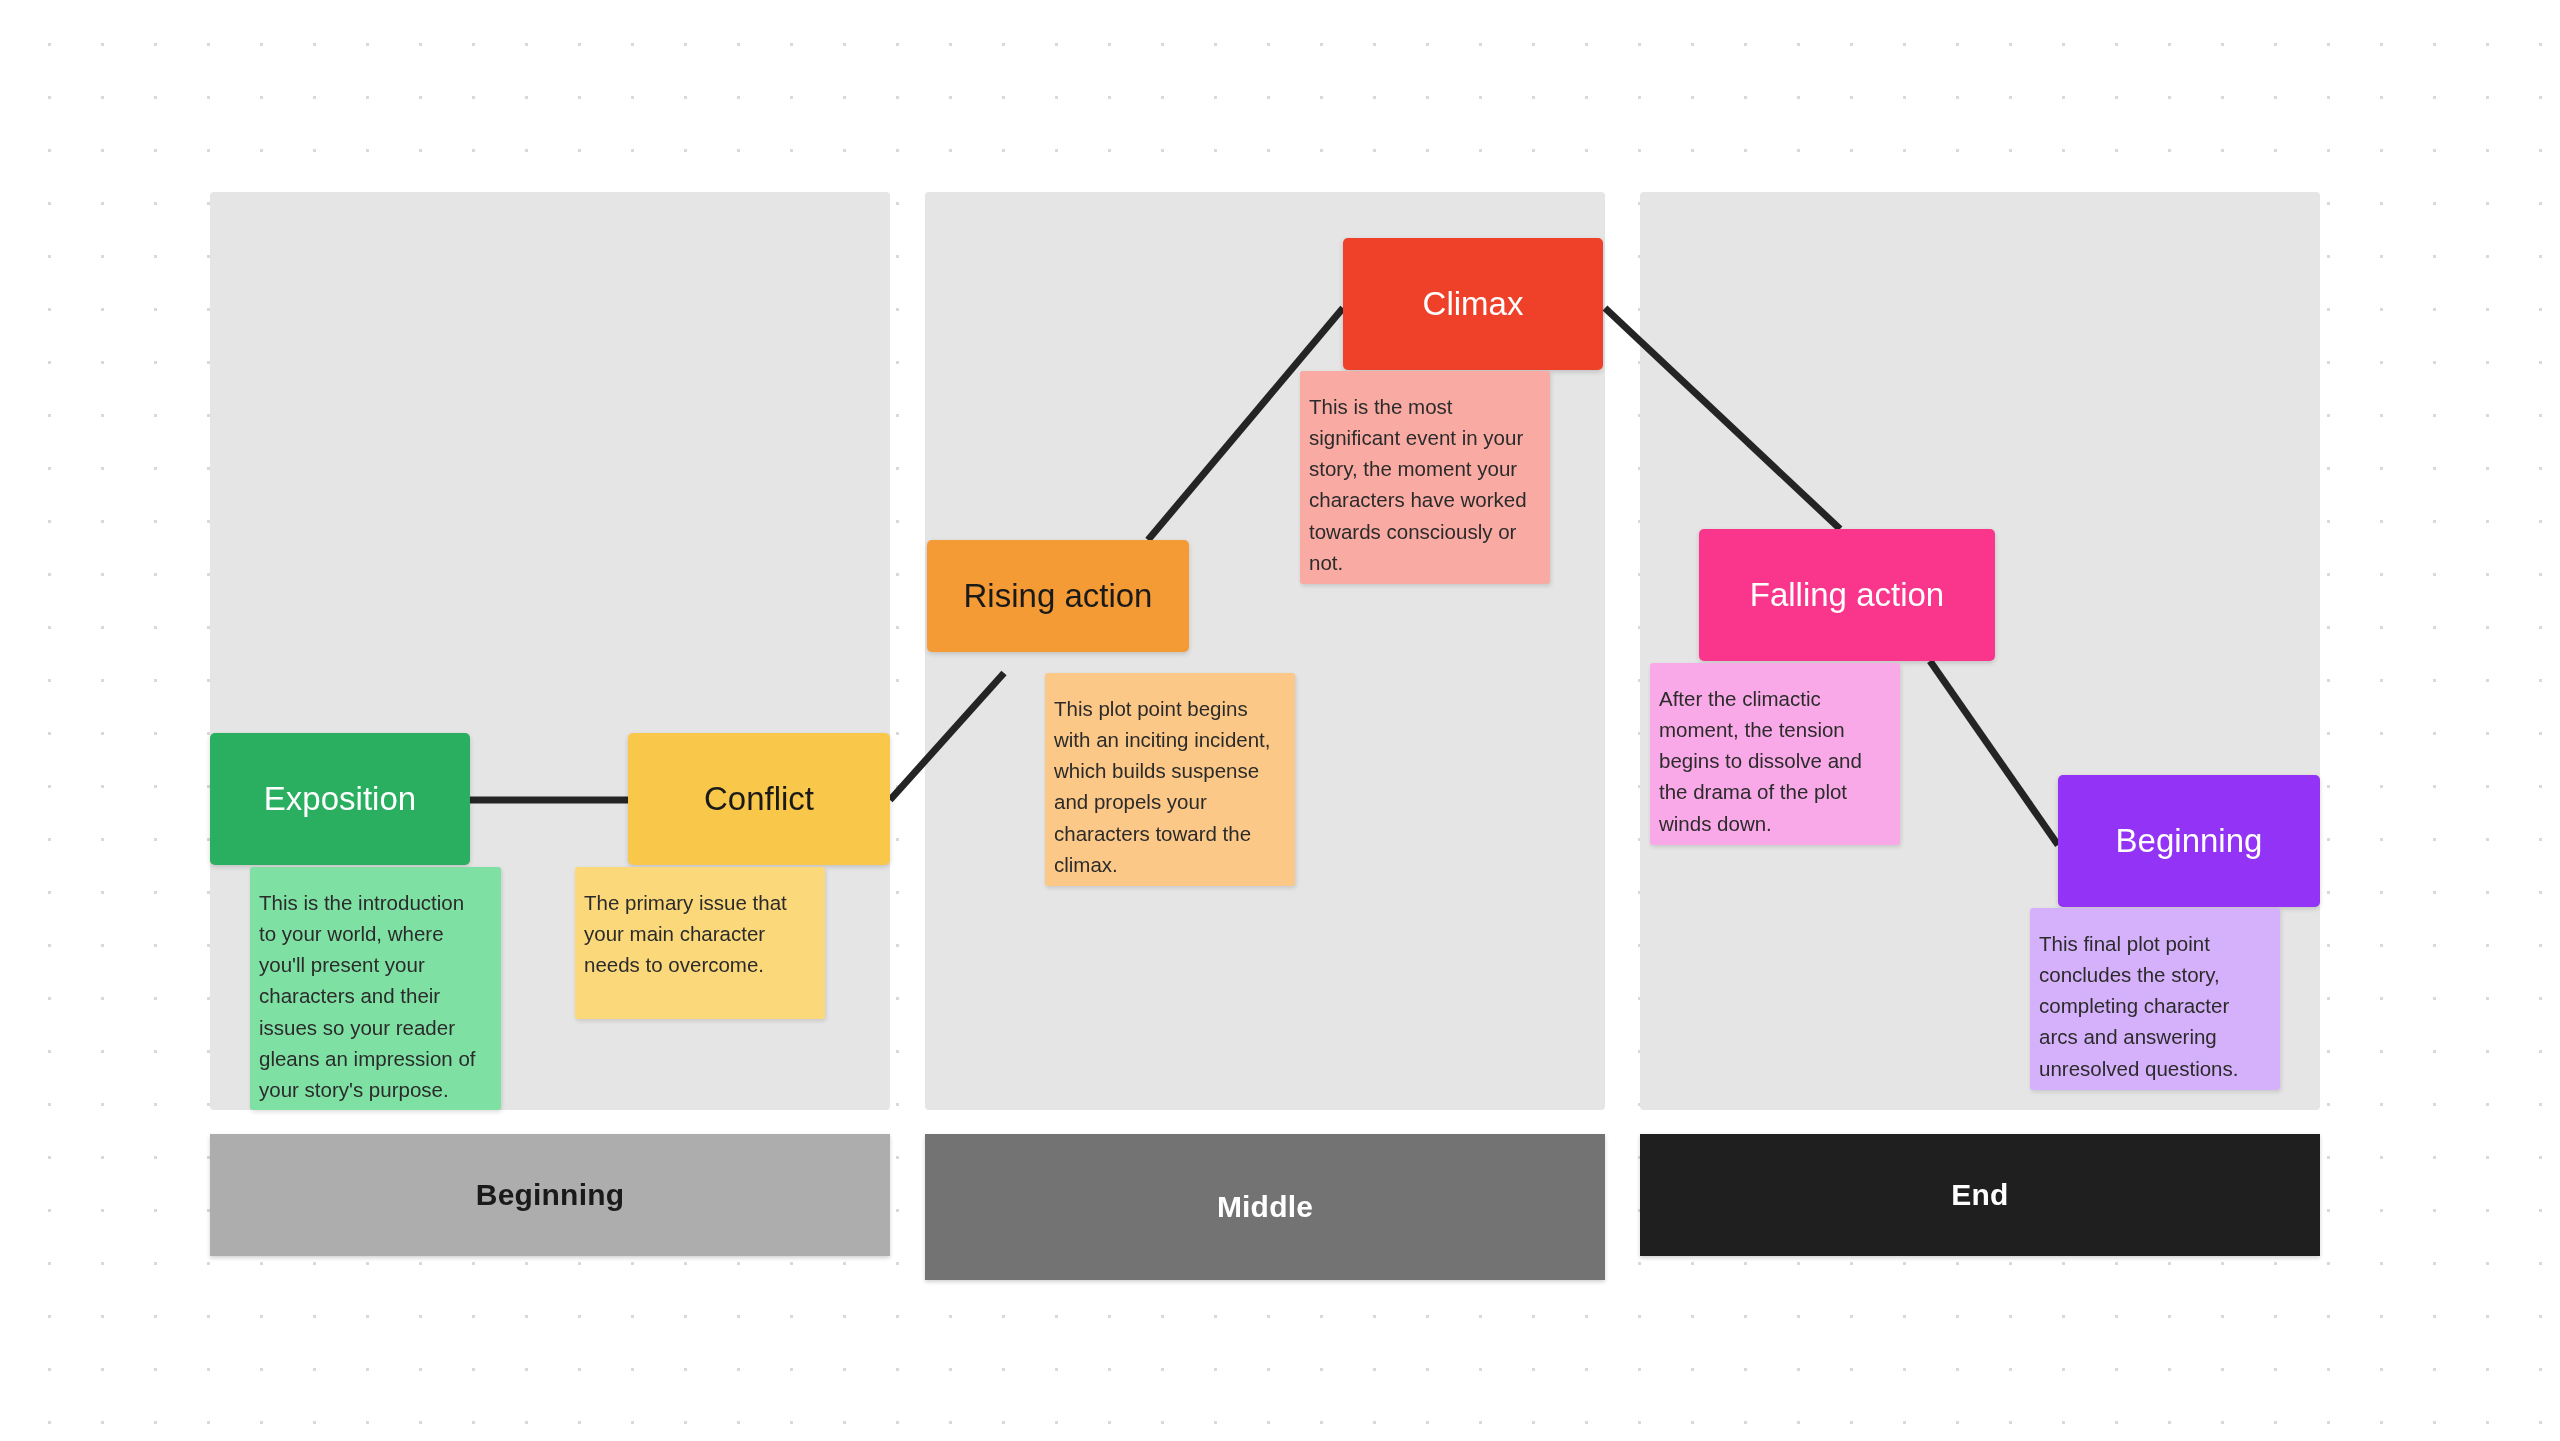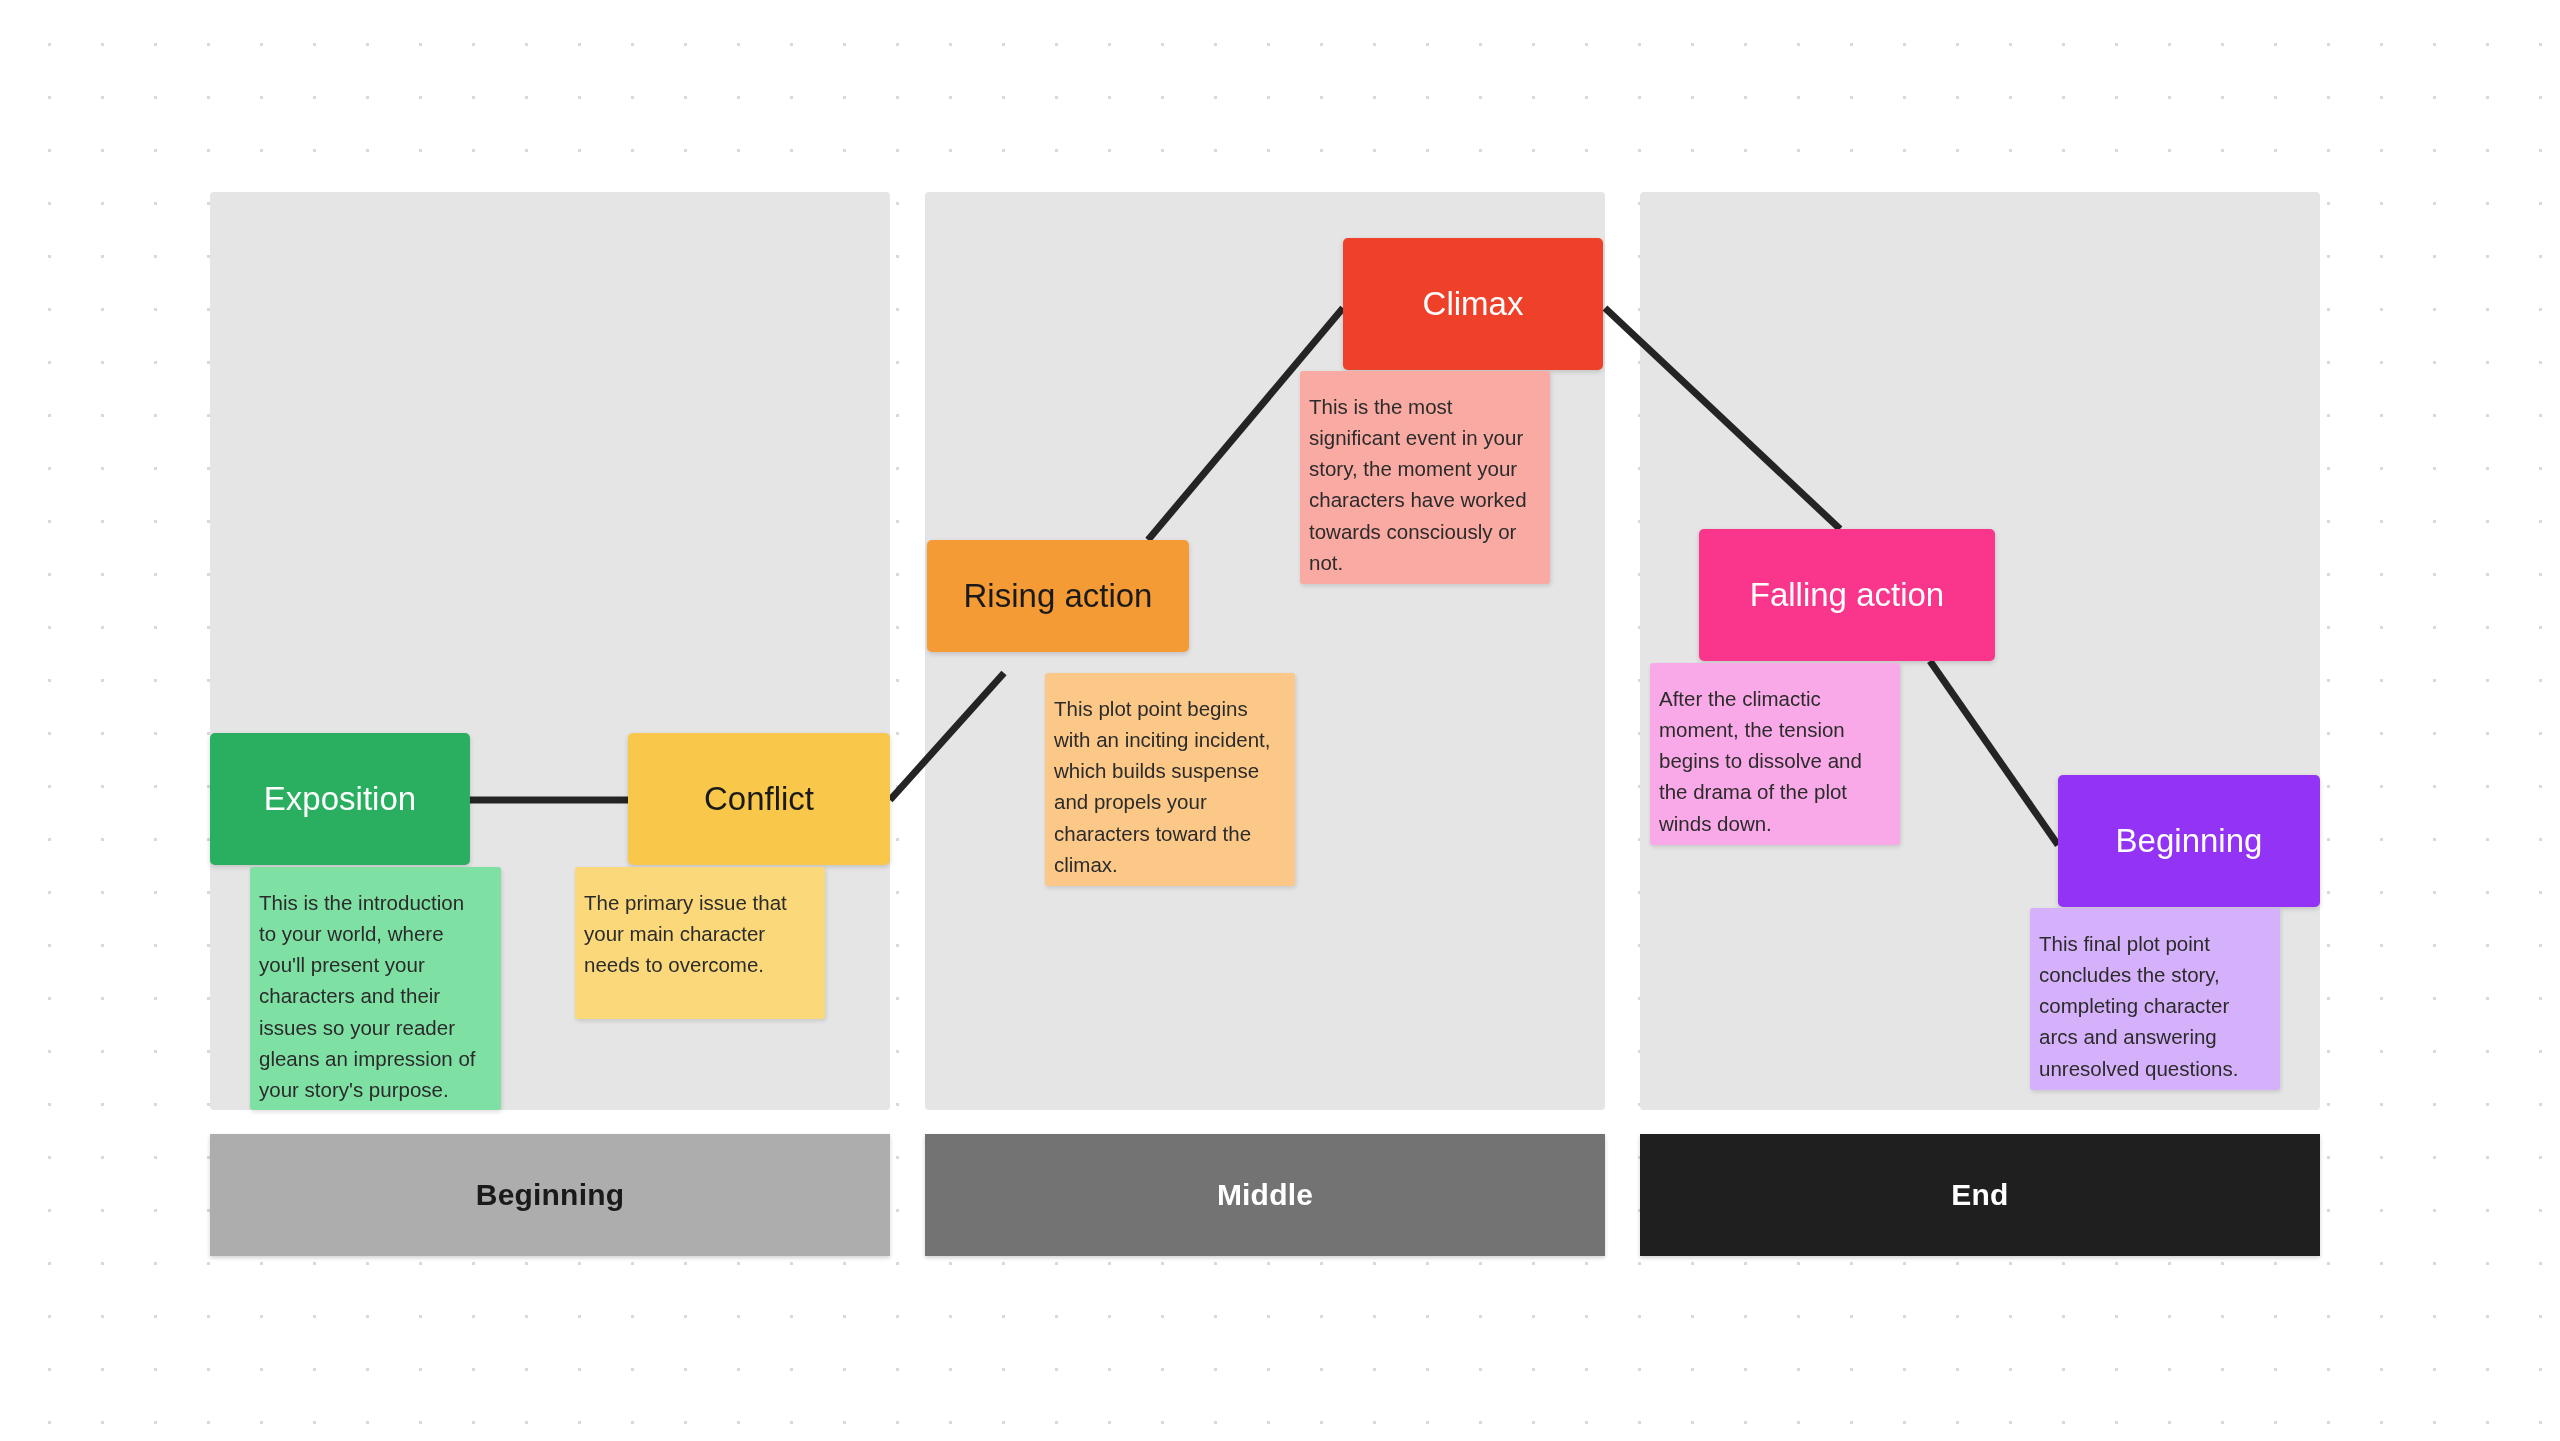--- a/index.html
+++ b/index.html
@@ -150,21 +150,21 @@
       </div>
       <div class="node-card" style="left: 2058px; top: 775px; width: 262px; height: 132px; background: rgb(147, 51, 245);">
         <span class="node-title" style="color: rgb(255, 255, 255);">Beginning</span>
       </div>
     </div>
 
   <div id="bars">
       <div class="stage-bar" style="left: 210px; top: 1134px; width: 680px; height: 122px; background: rgb(173, 173, 173);">
         <span class="stage-bar-label" style="color: rgb(26, 26, 26);">Beginning</span>
       </div>
-      <div class="stage-bar" style="left: 925px; top: 1134px; width: 680px; height: 122px; background: rgb(115, 115, 115);">
+      <div class="stage-bar" style="left: 925px; top: 1134px; width: 680px; height: 146px; background: rgb(115, 115, 115);">
         <span class="stage-bar-label" style="color: rgb(255, 255, 255);">Middle</span>
       </div>
       <div class="stage-bar" style="left: 1640px; top: 1134px; width: 680px; height: 122px; background: rgb(31, 31, 31);">
         <span class="stage-bar-label" style="color: rgb(255, 255, 255);">End</span>
       </div>
     </div>
 
 </div>
 
 </body></html>

